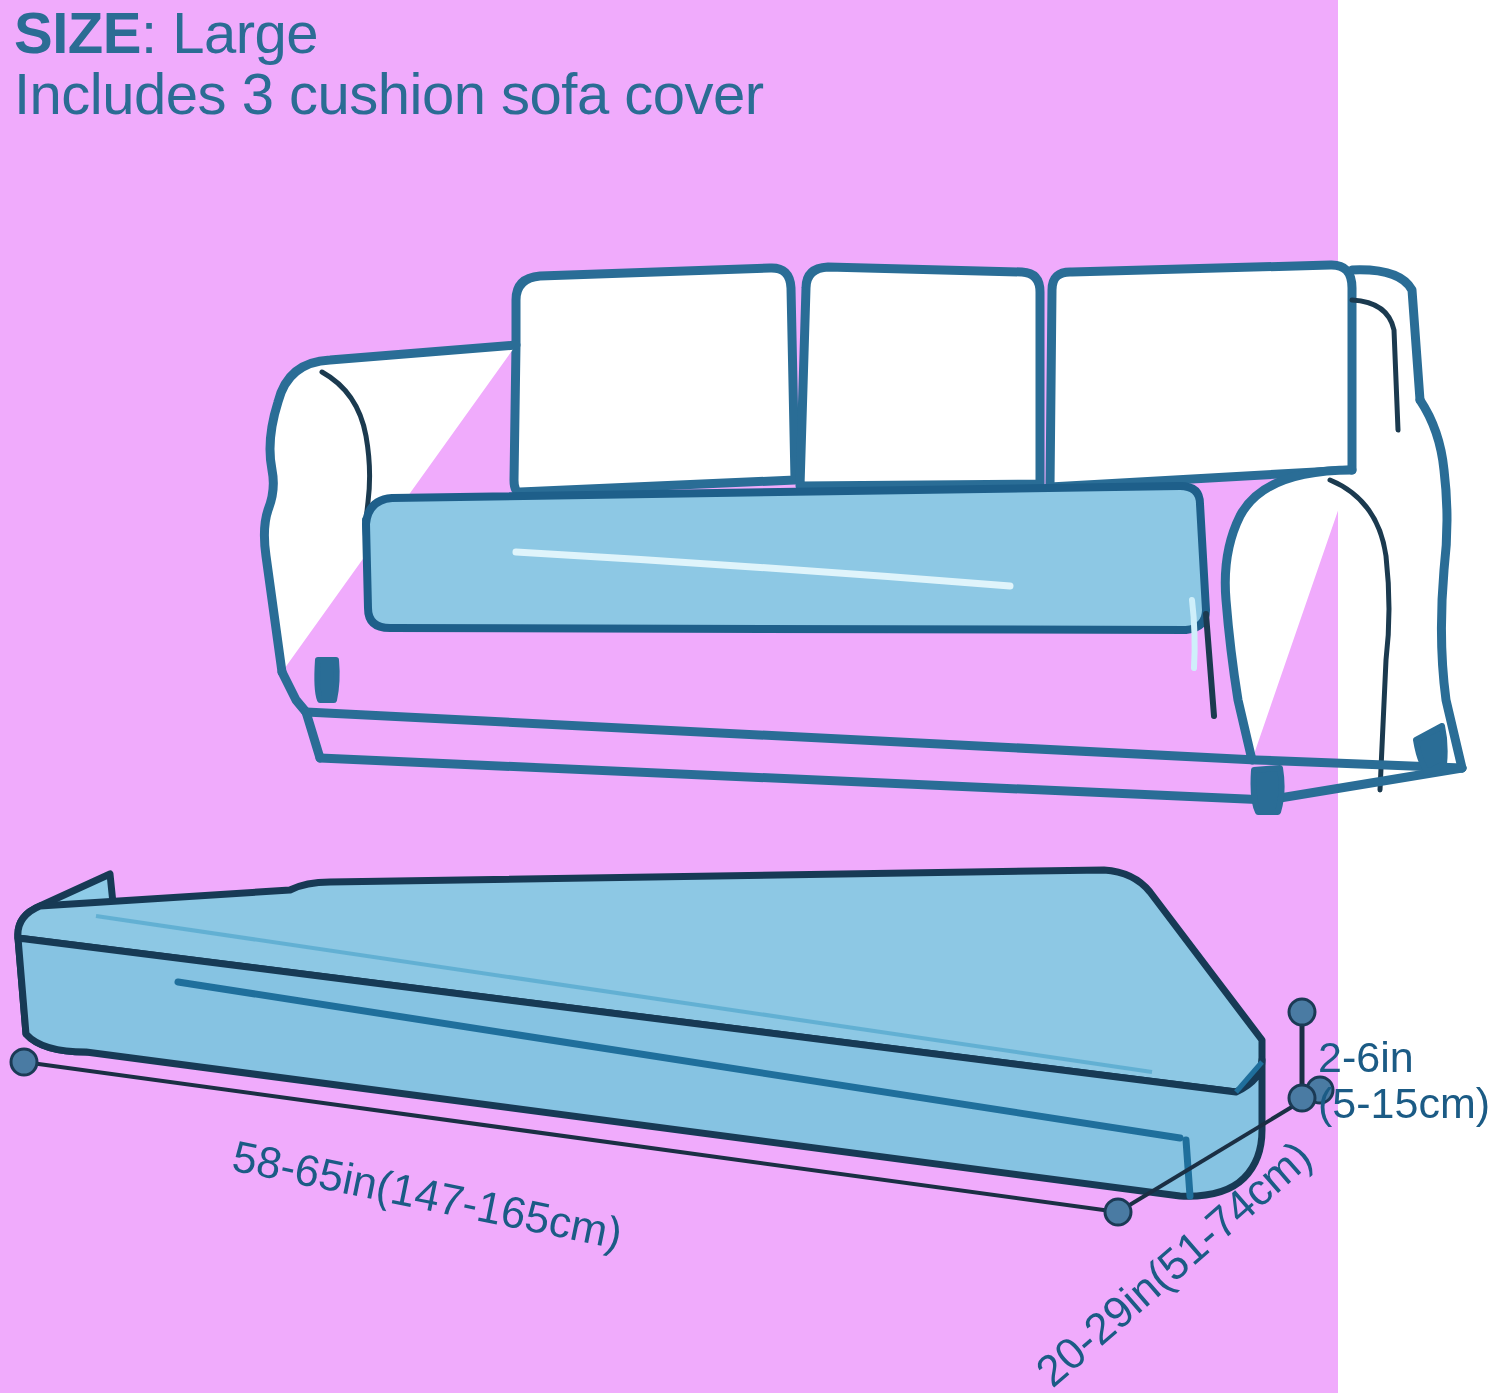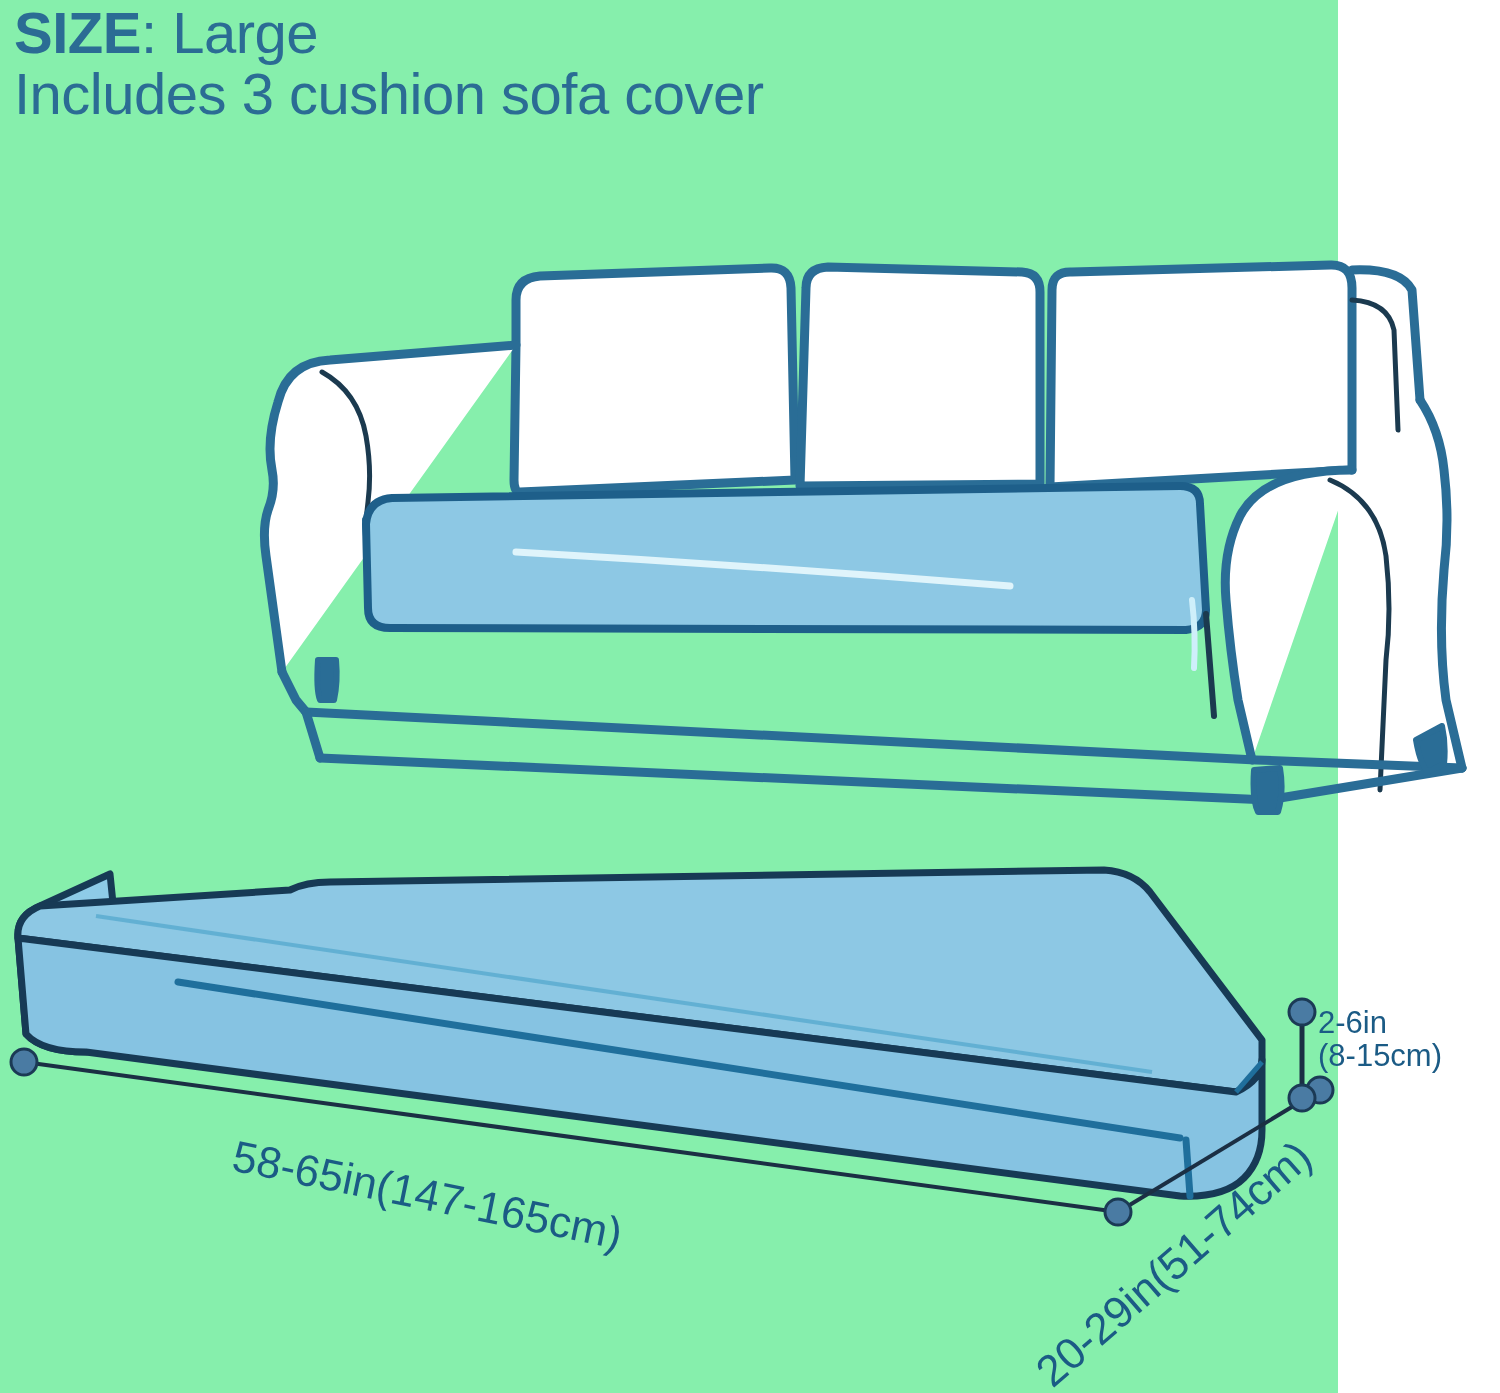--- a/index.html
+++ b/index.html
@@ -11,21 +11,21 @@
     width: 1500px;
     height: 1393px;
     font-family: "Liberation Sans", sans-serif;
     overflow: hidden;
     position: relative;
   }
   #page {
     position: relative;
     width: 1338px;
     height: 1393px;
-    background: #86efac;
+    background: #f0abfc;
   }
 
   
   .heading {
     position: absolute;
     left: 14px;
     top: 2px;
     width: 1300px;
     line-height: 1.06;
     color: #2b6c94;
@@ -64,22 +64,22 @@
     transform-origin: left top;
   }
   #label-depth {
     left: 1058px;
     top: 1348px;
     transform: rotate(-41deg);
     transform-origin: left bottom;
   }
   #label-height {
     left: 1318px;
-    top: 1006px;
-    font-size: 31px;
+    top: 1034px;
+    font-size: 43px;
   }
   #label-height .ln { display: block; }
 </style>
 </head>
 <body>
 
 <div id="page">
 
   <div class="heading">
     <div class="heading-line">
@@ -157,16 +157,16 @@
     <circle cx="1302" cy="1012" r="13" fill="#4a7ba3" stroke="#1b3a55" stroke-width="3"></circle>
     <circle cx="1302" cy="1098" r="13" fill="#4a7ba3" stroke="#1b3a55" stroke-width="3"></circle>
   </svg>
 
   <div class="dim-label" id="label-width">58-65in(147-165cm)</div>
 
   <div class="dim-label" id="label-depth">20-29in(51-74cm)</div>
 
   <div class="dim-label" id="label-height">
     <span class="ln">2-6in</span>
-    <span class="ln">(8-15cm)</span>
+    <span class="ln">(5-15cm)</span>
   </div>
 
 </div>
 
 </body></html>

